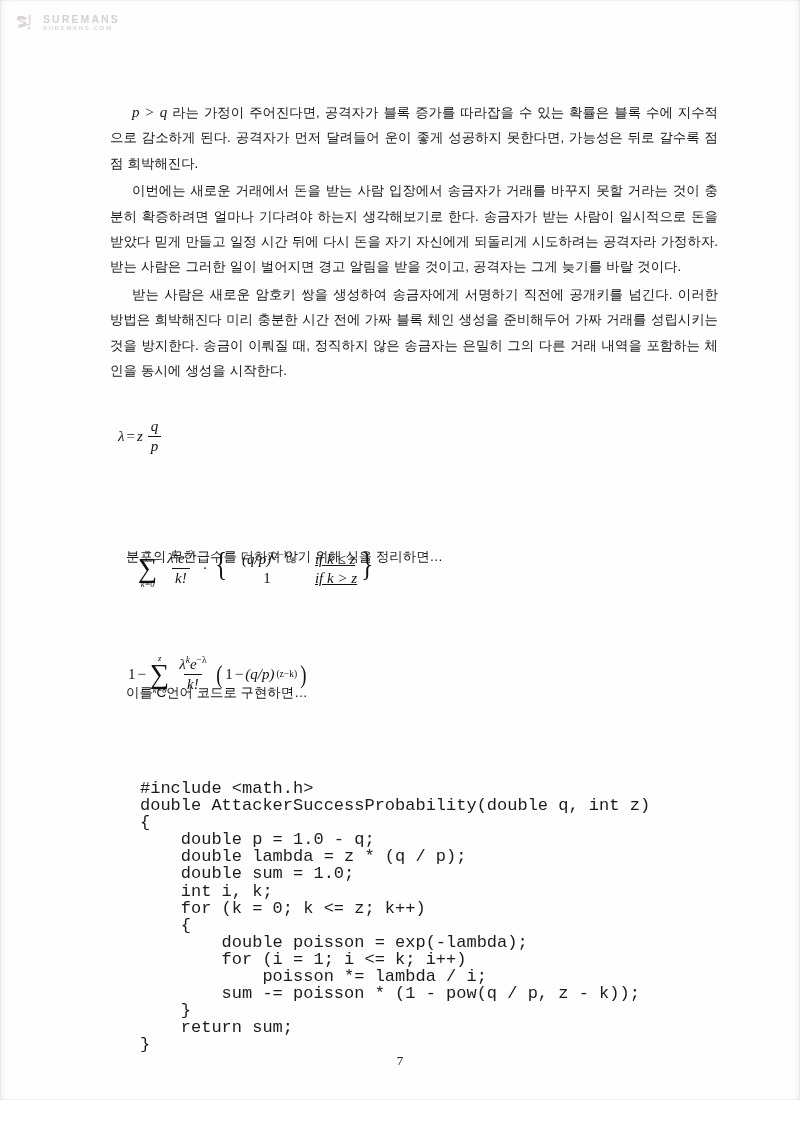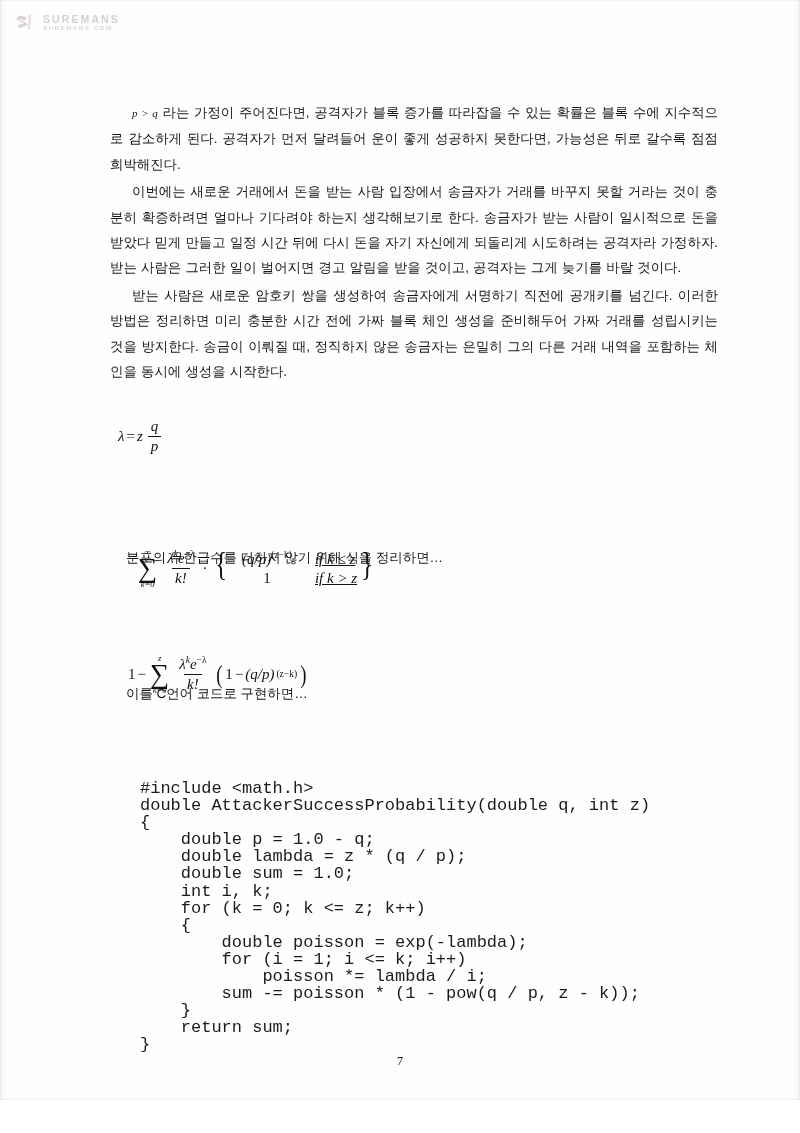--- a/index.html
+++ b/index.html
@@ -85,21 +85,21 @@
     margin: 16px;
     font-size: 13.4px;
     line-height: 25.4px;
     text-align: left;
     text-indent: 0;
     color: #161616;
   }
   .mathvar {
     font-family: "Liberation Serif", serif;
     font-style: italic;
-    font-size: 11px;
+    font-size: 15px;
   }
 
   
   .eq-block {
     font-family: "Liberation Serif", serif;
     color: #111;
   }
   .eq1 {
     position: absolute;
     left: 118px;
@@ -221,21 +221,21 @@
       <span class="watermark-url">SUREMANS.COM</span>
     </div>
   </div>
 
   <div class="content">
 
     <p class="para"><span class="mathvar">p &gt; q</span><span> 라는 가정이 주어진다면, 공격자가 블록 증가를 따라잡을 수 있는 확률은 블록 수에 지수적으로 감소하게 된다. 공격자가 먼저 달려들어 운이 좋게 성공하지 못한다면, 가능성은 뒤로 갈수록 점점 희박해진다.</span></p>
 
     <p class="para"><span>이번에는 새로운 거래에서 돈을 받는 사람 입장에서 송금자가 거래를 바꾸지 못할 거라는 것이 충분히 확증하려면 얼마나 기다려야 하는지 생각해보기로 한다. 송금자가 받는 사람이 일시적으로 돈을 받았다 믿게 만들고 일정 시간 뒤에 다시 돈을 자기 자신에게 되돌리게 시도하려는 공격자라 가정하자. 받는 사람은 그러한 일이 벌어지면 경고 알림을 받을 것이고, 공격자는 그게 늦기를 바랄 것이다.</span></p>
 
-    <p class="para"><span>받는 사람은 새로운 암호키 쌍을 생성하여 송금자에게 서명하기 직전에 공개키를 넘긴다. 이러한 방법은 정리하면 미리 충분한 시간 전에 가짜 블록 체인 생성을 준비해두어 가짜 거래를 성립시키는 것을 방지한다. 송금이 이뤄질 때, 정직하지 않은 송금자는 은밀히 그의 다른 거래 내역을 포함하는 체인을 동시에 생성을 시작한다.</span></p>
+    <p class="para"><span>받는 사람은 새로운 암호키 쌍을 생성하여 송금자에게 서명하기 직전에 공개키를 넘긴다. 이러한 방법은 희박해진다 미리 충분한 시간 전에 가짜 블록 체인 생성을 준비해두어 가짜 거래를 성립시키는 것을 방지한다. 송금이 이뤄질 때, 정직하지 않은 송금자는 은밀히 그의 다른 거래 내역을 포함하는 체인을 동시에 생성을 시작한다.</span></p>
 
 
     <div style="height:64px"></div>
 
 
     <div style="height:81px"></div>
 
     <p class="plain"><span>분포의 무한급수를 더하지 않기 위해 식을 정리하면…</span></p>
 
     <div style="height:78px"></div>

